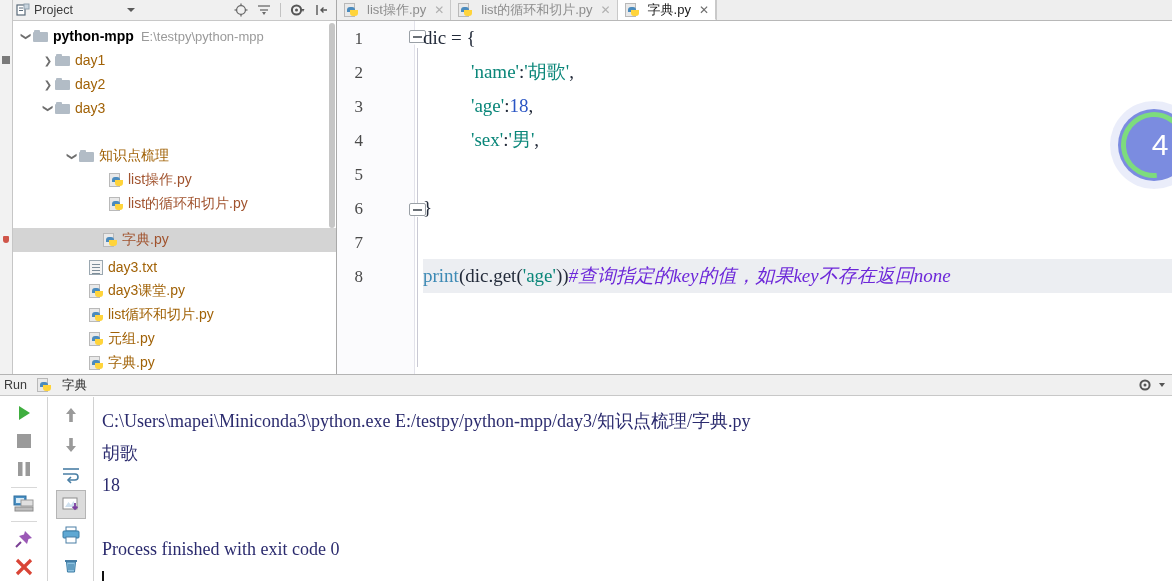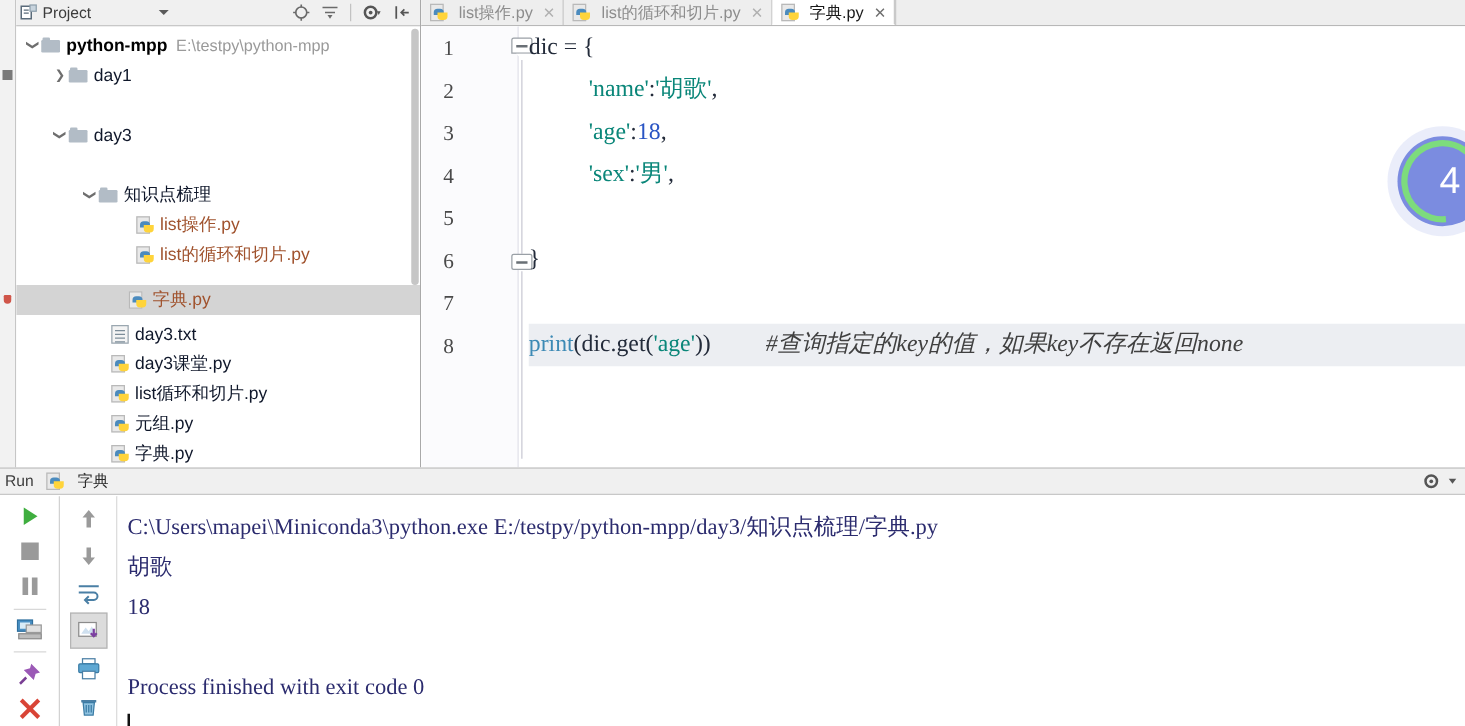--- a/index.html
+++ b/index.html
@@ -101,21 +101,21 @@
     background: #f4f4f4; border: 1px solid #9aa7b0; position: relative;
   }
   .txticon::after {
     content: ""; position: absolute; left: 2px; top: 3px; right: 2px; height: 1px;
     background: #7d8d99;
     box-shadow: 0 3px 0 #7d8d99, 0 6px 0 #7d8d99, 0 9px 0 #7d8d99;
   }
   .lbl-bold { font-weight: bold; color: #000; }
   .lbl-path { color: #9a9a9a; margin-left: 7px; font-size: 13px; }
   .lbl-py { color: #a0522d; }
-  .lbl { color: #0f172a; }
+  .lbl { color: #a16207; }
 
   .tree-scroll {
     position: absolute; right: 1px; top: 2px; width: 6px; height: 205px;
     background: #c6c6c6; border-radius: 3px;
   }
 
   
   .editor-wrap {
     position: absolute; left: 337px; top: 0; right: 0; height: 374px;
     background: #ffffff;
@@ -170,21 +170,21 @@
     white-space: nowrap;
   }
   .cline.current { background: #eceef2; }
   .ind1 { display: inline-block; width: 48px; }
   .tok-var   { color: #232b3a; }
   .tok-punct { color: #232b3a; }
   .tok-str   { color: #0a8679; }
   .tok-num   { color: #2a55c4; }
   .tok-fn    { color: #3d8ab5; }
   .tok-cmt   { color: #b0b0b0; font-style: italic; }
-  .tok-cmt-dark { color: #404040; font-style: italic; margin-left: 44px; }
+  .tok-cmt-dark { color: #6d28d9; font-style: italic; }
 
   .progress-badge {
     position: absolute; right: -18px; top: 88px;
     width: 72px; height: 72px; border-radius: 50%;
     background: #7b8ce0; display: flex; align-items: center; justify-content: center;
     color: #fff; font-size: 30px; font-family: "Liberation Sans", sans-serif;
     box-shadow: 0 0 0 8px rgba(140,155,230,.18);
   }
   .progress-badge .ring {
     position: absolute; left: 3px; top: 3px; width: 66px; height: 66px;
@@ -310,20 +310,25 @@
         <span class="lbl-bold">python-mpp</span>
         <span class="lbl-path">E:\testpy\python-mpp</span>
       </div>
 
       <div class="row" style="position:absolute;top:27px;left:22px;right:0">
         <span class="arrow right"></span>
         <span class="fold"></span>
         <span class="lbl">day1</span>
       </div>
 
+      <div class="row" style="position:absolute;top:51px;left:22px;right:0">
+        <span class="arrow right"></span>
+        <span class="fold"></span>
+        <span class="lbl">day2</span>
+      </div>
 
       <div class="row" style="position:absolute;top:75px;left:22px;right:0">
         <span class="arrow down"></span>
         <span class="fold"></span>
         <span class="lbl">day3</span>
       </div>
 
 
       <div class="row" style="position:absolute;top:123px;left:46px;right:0">
         <span class="arrow down"></span>

